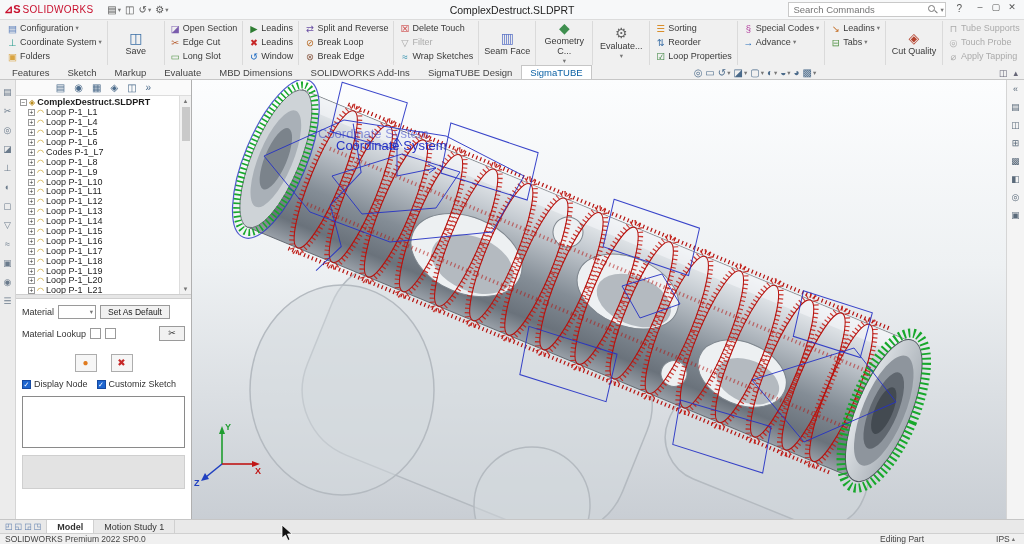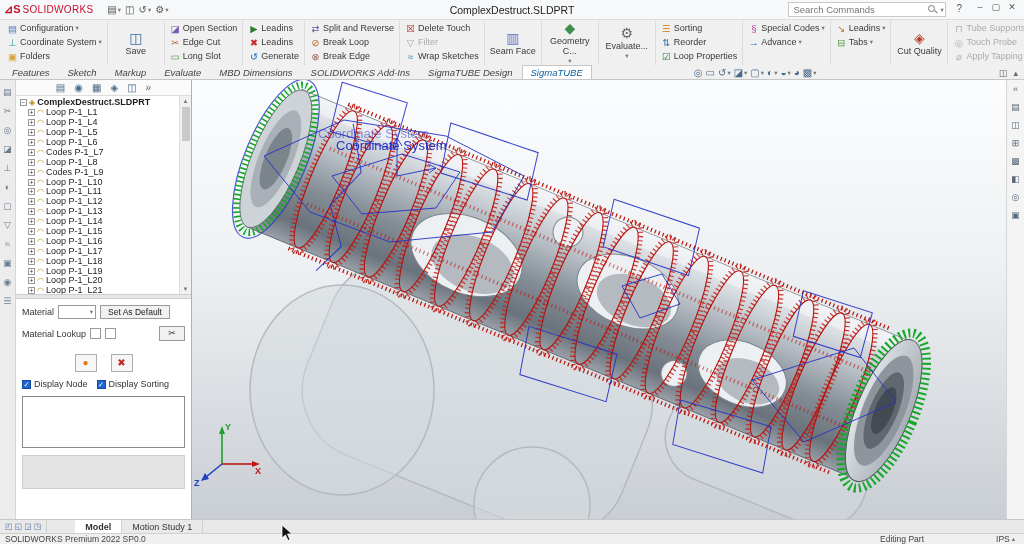--- a/index.html
+++ b/index.html
@@ -29,21 +29,21 @@
   .rgroup { display:flex; flex-direction:column; justify-content:flex-start; padding:0 3px; border-right:1px solid #dadada; }
   .rgroup.gbig { justify-content:center; }
   .rbtn { display:flex; align-items:center; gap:2px; height:14px; white-space:nowrap; font-size:9px; color:#3a3a3a; padding:0 2px; cursor:default; }
   .rbtn .ic { width:11px; text-align:center; font-size:9.5px; }
   .rbig { width:50px; display:flex; flex-direction:column; align-items:center; justify-content:center; text-align:center; font-size:9px; line-height:10px; color:#3a3a3a; padding:1px; cursor:default; }
   .rbig .ic { font-size:14px; line-height:15px; }
   .disabled, .disabled .ic { color:#ababab !important; }
 
   
   .tabrow { height:15px; display:flex; align-items:flex-end; background:#f0f0f0; border-bottom:1px solid #c6c6c6; padding-left:3px; }
-  .rtab { padding:1px 8px 1px 8px; font-size:9.5px; color:#444; border:1px solid transparent; border-bottom:0; cursor:default;font-style:italic; }
+  .rtab { padding:1px 8px 1px 8px; font-size:9.5px; color:#444; border:1px solid transparent; border-bottom:0; cursor:default; }
   .rtab.active { background:#fff; border-color:#c6c6c6; color:#0b61a4; }
   .hud { display:flex; align-items:center; gap:3px; margin-left:102px; padding-bottom:1px; }
   .hicon { display:flex; align-items:center; gap:1px; color:#4a6a8a; font-size:10px; }
   .tabrow-right { margin-left:auto; display:flex; gap:6px; padding:0 6px 1px 0; color:#667; font-size:9px; }
 
   
   .main { display:flex; height:439px; }
   .lstrip { width:16px; background:#ececec; border-right:1px solid #d5d5d5; display:flex; flex-direction:column; align-items:center; padding-top:8px; gap:10px; font-size:9px; color:#6b7b8c; }
   .sic { cursor:default; line-height:9px; }
 
@@ -86,21 +86,21 @@
   .g2 { stroke-width:9; stroke-dasharray:2 3; }
   .bluering { fill:none; stroke:#2531c4; stroke-width:1.2; opacity:.8; }
   .bw path { fill:none; stroke:#2531c4; stroke-width:1; opacity:.9; }
   .cslabel { fill:#2531c4; font-size:13px; font-family:"Liberation Sans",sans-serif; }
   .axis { font-size:9px; font-weight:bold; font-family:"Liberation Sans",sans-serif; }
 
   
   .bottombar { height:14px; display:flex; align-items:stretch; background:#e9e9e9; border-top:1px solid #c6c6c6; font-size:9px; }
   .bnav { display:flex; align-items:center; gap:2px; padding:0 5px; color:#5577aa; font-size:8px; border-right:1px solid #d0d0d0; }
   .btab { padding:0 10px; display:flex; align-items:center; color:#333; border-right:1px solid #d0d0d0; cursor:default; }
-  .btab.active { background:#fff; font-weight:bold;margin-left:28px; }
+  .btab.active { background:#fff; font-weight:bold; }
   .statusbar { height:11px; background:#f0f0f0; border-top:1px solid #d0d0d0; display:flex; align-items:center; font-size:8.5px; color:#444; padding:0 5px; }
   .sb-edit { margin-left:auto; margin-right:72px; }
   .sb-units { display:flex; align-items:center; gap:2px; margin-right:4px; }
 
   .cursor { position:absolute; left:281px; top:524px; z-index:50; }
 </style>
 </head>
 <body>
 
 <div class="titlebar">
@@ -182,21 +182,21 @@
       <div class="rbtn">
         <span class="ic" style="color: rgb(46, 125, 50);">▶</span>
         <span class="lbl">Leadins</span>
       </div>
       <div class="rbtn">
         <span class="ic" style="color: rgb(198, 40, 40);">✖</span>
         <span class="lbl">Leadins</span>
       </div>
       <div class="rbtn">
         <span class="ic" style="color: rgb(21, 101, 192);">↺</span>
-        <span class="lbl">Generate</span>
+        <span class="lbl">Window</span>
       </div>
     </div>
     <div class="rgroup">
       <div class="rbtn">
         <span class="ic" style="color: rgb(106, 79, 163);">⇄</span>
         <span class="lbl">Split and Reverse</span>
       </div>
       <div class="rbtn">
         <span class="ic" style="color: rgb(181, 101, 29);">⊘</span>
         <span class="lbl">Break Loop</span>
@@ -409,21 +409,21 @@
           <span>Codes P-1_L7</span>
         </div>
         <div class="trow" style="padding-left: 8px;">
           <span class="exp">+</span>
           <span class="tico">◠</span>
           <span>Loop P-1_L8</span>
         </div>
         <div class="trow" style="padding-left: 8px;">
           <span class="exp">+</span>
           <span class="tico">◠</span>
-          <span>Codes P-1_L9</span>
+          <span>Loop P-1_L9</span>
         </div>
         <div class="trow" style="padding-left: 8px;">
           <span class="exp">+</span>
           <span class="tico">◠</span>
           <span>Loop P-1_L10</span>
         </div>
         <div class="trow" style="padding-left: 8px;">
           <span class="exp">+</span>
           <span class="tico">◠</span>
           <span>Loop P-1_L11</span>
@@ -502,21 +502,21 @@
         <span class="toolbtn" style="margin-left:auto;">✂</span>
       </div>
       <div class="prow" style="justify-content:center; gap:14px; margin-top:6px;">
         <span class="sqbtn" style="color:#e07b1f;">●</span>
         <span class="sqbtn" style="color:#c62828;">✖</span>
       </div>
       <div class="prow" style="gap:3px;">
         <span class="cbx">✓</span>
         <span>Display Node</span>
         <span class="cbx" style="margin-left:6px;">✓</span>
-        <span>Display Sorting</span>
+        <span>Customiz Sketch</span>
       </div>
       <div class="listbox"></div>
       <div class="graybox"></div>
     </div>
   </div>
 
   <div class="viewport">
     <svg class="model" viewBox="0 0 814 439" preserveAspectRatio="none">
       <defs>
         <linearGradient id="tubeG" x1="0" y1="0" x2="0" y2="1">

